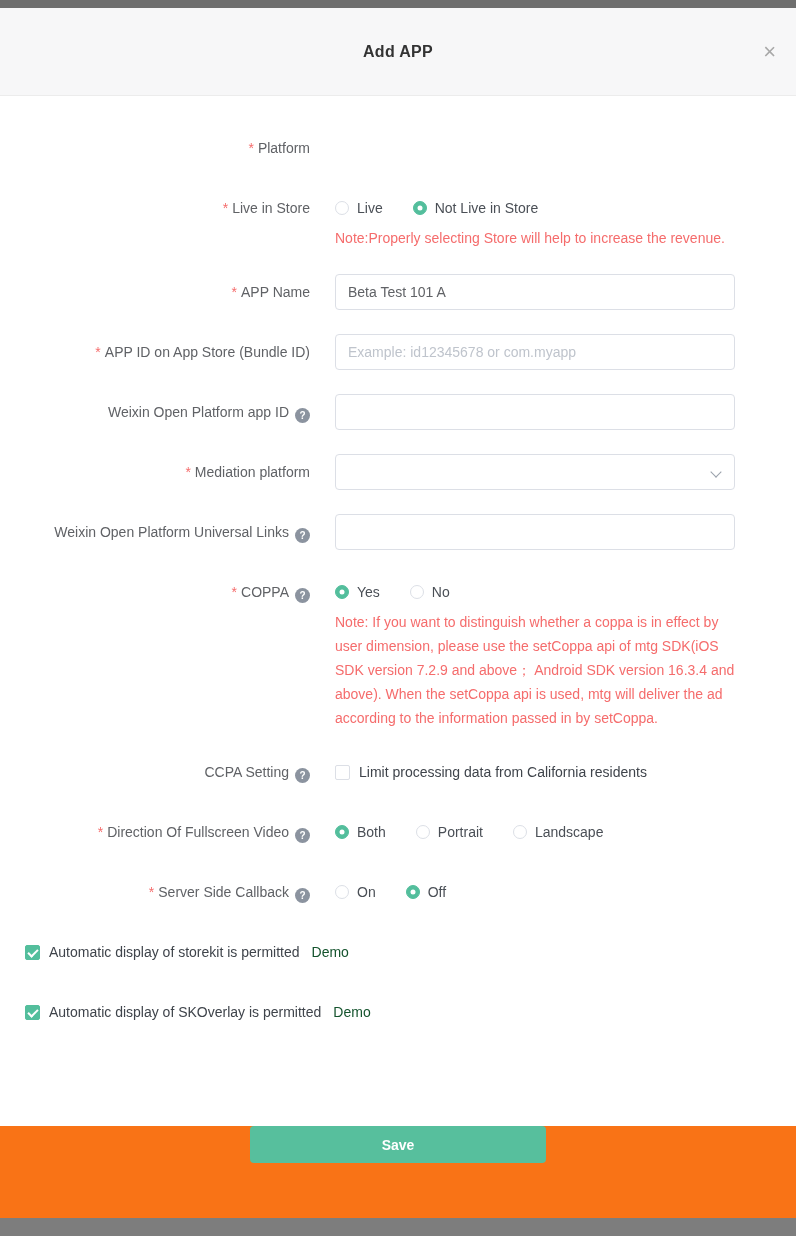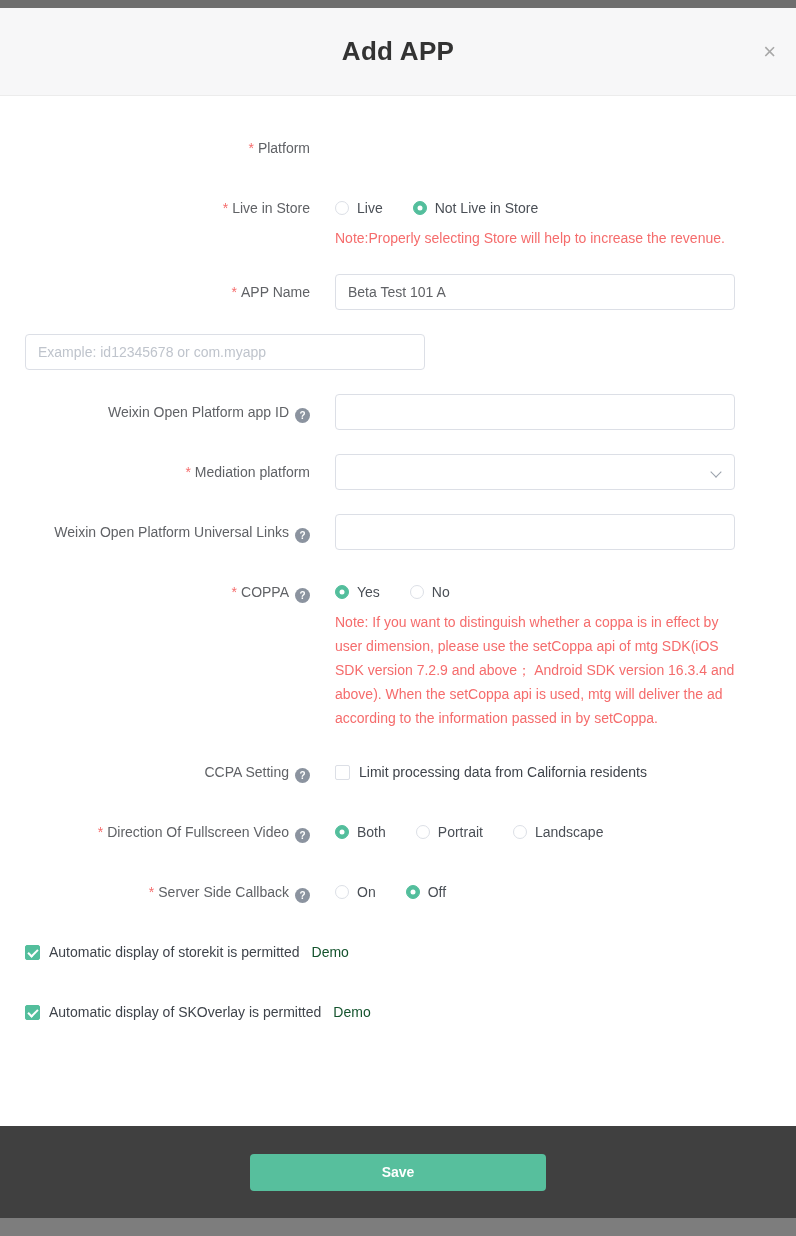--- a/index.html
+++ b/index.html
@@ -23,21 +23,21 @@
   .modal-header {
     flex: none;
     height: 88px;
     background: #f7f7f8;
     border-bottom: 1px solid #ececec;
     position: relative;
     display: flex;
     align-items: center;
     justify-content: center;
   }
-  .modal-title { font-size: 26px; font-weight: 600; color: #333; letter-spacing: .3px; }
+  .modal-title { font-size: 16px; font-weight: 600; color: #333; letter-spacing: .3px; }
   .close {
     position: absolute;
     right: 20px; top: 50%;
     transform: translateY(-50%);
     font-size: 22px;
     color: #a8a8a8;
     line-height: 1;
     cursor: pointer;
   }
 
@@ -143,23 +143,23 @@
     width: 400px;
     color: #f56c6c;
     line-height: 24px;
   }
 
   .demo-link { color: #14532d; margin-left: 12px; cursor: pointer; }
 
   .modal-footer {
     flex: none;
     height: 92px;
-    background: #404040;
+    background: #f97316;
     display: flex;
-    align-items: center;
+    align-items: flex-start;
     justify-content: center;
   }
   .save-btn {
     width: 296px;
     height: 37px;
     background: #57bf9d;
     border: none;
     border-radius: 4px;
     color: #fff;
     font-size: 14px;
@@ -212,20 +212,23 @@
         <span class="req">*</span><span>APP Name</span>
       </div>
       <div class="control-col">
         <div class="line">
           <input type="text" class="text-input" value="Beta Test 101 A" style="">
         </div>
       </div>
     </div>
 
     <div class="form-row">
+      <div class="label-col">
+        <span class="req">*</span><span>APP ID on App Store (Bundle ID)</span>
+      </div>
       <div class="control-col">
         <div class="line">
           <input type="text" class="text-input" placeholder="Example: id12345678 or com.myapp" style="">
         </div>
       </div>
     </div>
 
     <div class="form-row">
       <div class="label-col">
         <span>Weixin Open Platform app ID</span><span class="help-icon">?</span>

